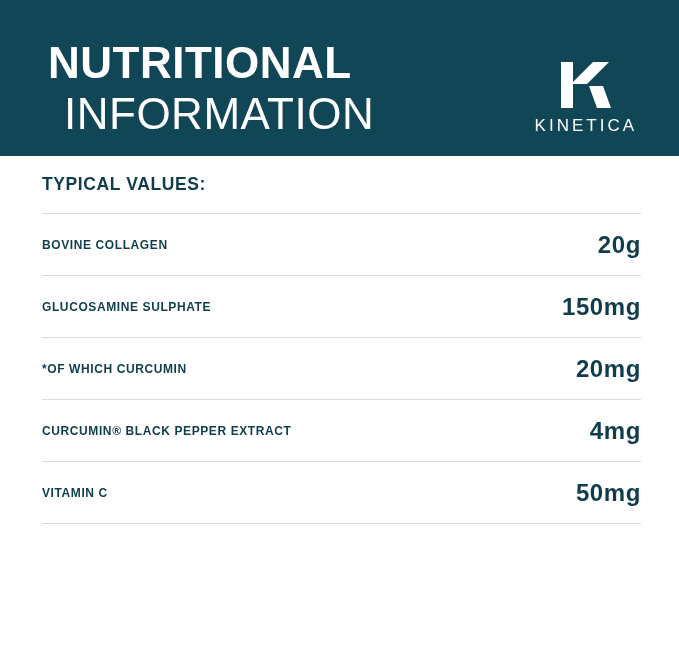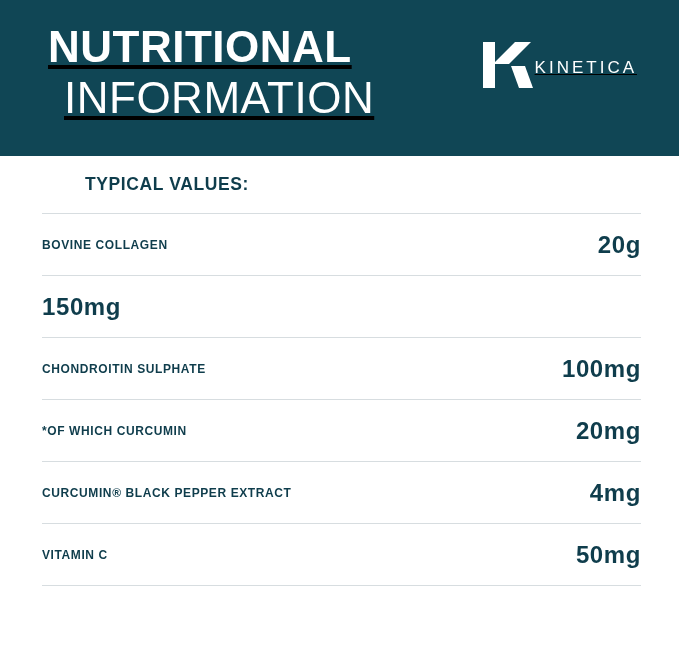--- a/index.html
+++ b/index.html
@@ -18,25 +18,24 @@
     width: 679px;
     height: 661px;
     background: #ffffff;
     box-sizing: border-box;
   }
   .header {
     position: relative;
     height: 156px;
     background: #104655;
     display: flex;
-    align-items: flex-start;
+    align-items: center;
     justify-content: space-between;
     padding: 22px 30px 0 48px;
     box-sizing: border-box;
-    text-decoration: underline;
   }
   .header-title {
     display: flex;
     flex-direction: column;
     justify-content: flex-start;
   }
   .title-line1 {
     color: #ffffff;
     font-size: 44px;
     font-weight: bold;
@@ -48,21 +47,21 @@
     color: #ffffff;
     font-size: 44px;
     font-weight: 300;
     letter-spacing: 0.5px;
     line-height: 52px;
     white-space: nowrap;
     margin-left: 16px;
   }
   .brand {
     display: flex;
-    flex-direction: row;
+    flex-direction: column;
     align-items: center;
     padding-top: 18px;
     padding-right: 12px;
   }
   .brand-mark {
     width: 54px;
     height: 50px;
     display: block;
   }
   .brand-name {
@@ -102,21 +101,20 @@
     letter-spacing: 0.6px;
     white-space: nowrap;
   }
   .row.header-row {
     height: 58px;
   }
   .row.header-row .label,
   .row.header-row .value {
     font-size: 17.5px;
     font-weight: bold;
-    margin-left: 43px;
   }
 </style>
 </head>
 <body>
 
 <div class="panel">
 
   <div class="header">
     <div class="header-title">
       <span class="title-line1">NUTRITIONAL</span>
@@ -138,27 +136,24 @@
     <div class="row header-row">
       <span class="label">TYPICAL VALUES:</span>
     </div>
 
     <div class="row">
       <span class="label">BOVINE COLLAGEN</span>
       <span class="value">20g</span>
     </div>
 
     <div class="row">
+      <span class="label">GLUCOSAMINE SULPHATE</span>
       <span class="value">150mg</span>
     </div>
 
-    <div class="row">
-      <span class="label">CHONDROITIN SULPHATE</span>
-      <span class="value">100mg</span>
-    </div>
 
 
     <div class="row">
       <span class="label">*OF WHICH CURCUMIN</span>
       <span class="value">20mg</span>
     </div>
 
     <div class="row">
       <span class="label">CURCUMIN® BLACK PEPPER EXTRACT</span>
       <span class="value">4mg</span>

